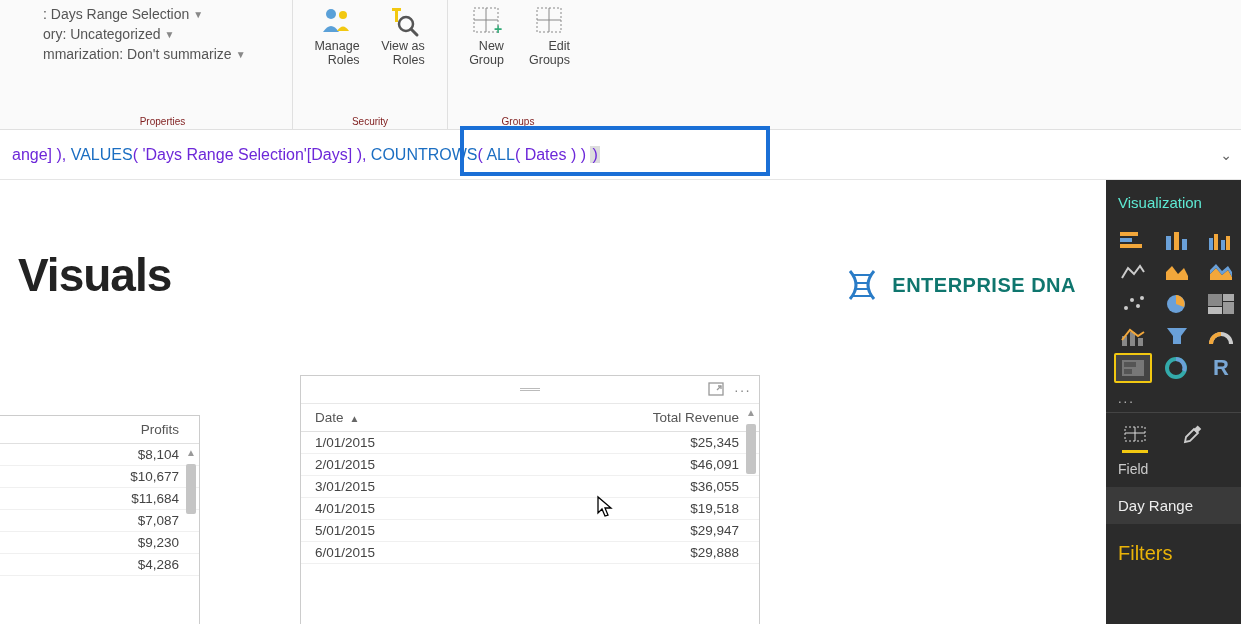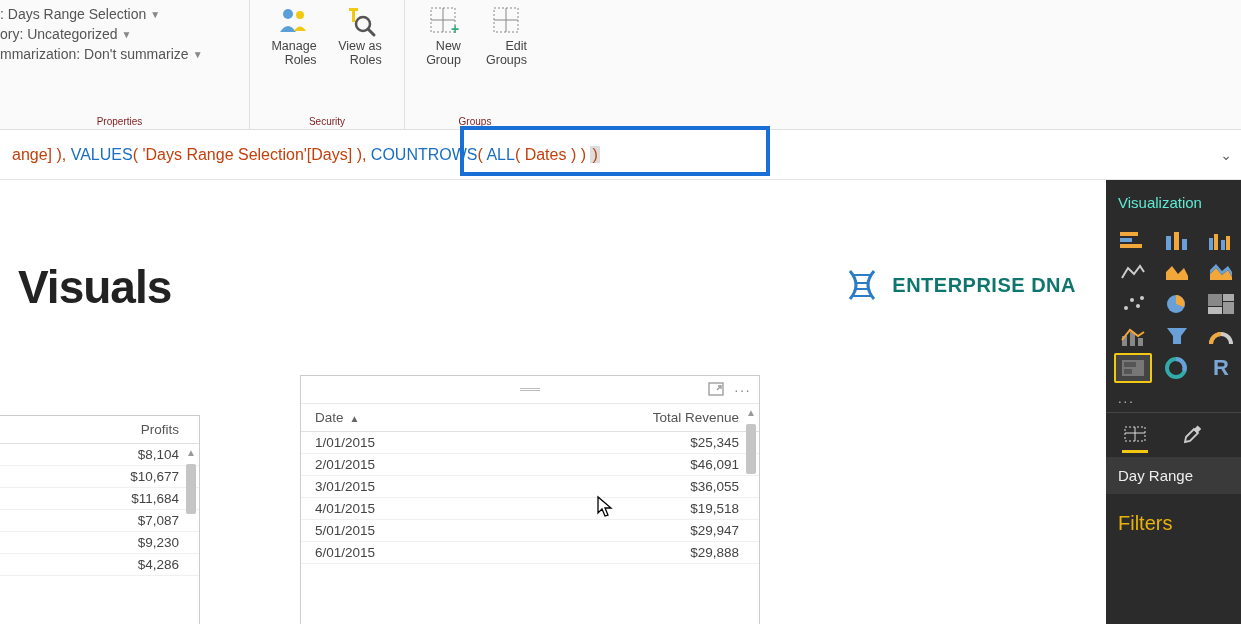--- a/index.html
+++ b/index.html
@@ -1,36 +1,36 @@
 <!DOCTYPE html>
 <html><head>
 <meta charset="utf-8">
 <style>
 * { box-sizing: border-box; margin: 0; padding: 0; font-family: "Segoe UI", Tahoma, sans-serif; }
 html, body { width: 1241px; height: 624px; overflow: hidden; background: #fff; }
 .root { display: flex; flex-direction: column; height: 100%; }
-.ribbon { display: flex; height: 130px; border-bottom: 1px solid #e0e0e0; background: #fafafa; }
+.ribbon { display: flex; height: 130px; border-bottom: 1px solid #e0e0e0; background: #fafafa; padding-left: 43px; }
 .ribbon-group { border-right: 1px solid #e0e0e0; display: flex; flex-direction: column; justify-content: space-between; padding: 4px 10px 2px 10px; }
 .ribbon-group .label { text-align: center; font-size: 10px; color: #7f1d1d; padding-top: 4px; }
 .prop-lines { display: flex; flex-direction: column; gap: 4px; font-size: 14px; color: #555; padding-top: 2px; }
 .prop-lines .row { display: flex; align-items: center; gap: 4px; white-space: nowrap; }
 .caret { font-size: 10px; color: #888; }
 .sec-buttons, .grp-buttons { display: flex; gap: 6px; justify-content: center; }
 .rbtn { display: flex; flex-direction: column; align-items: center; width: 60px; cursor: pointer; }
 .rbtn .ico { width: 34px; height: 34px; display: flex; align-items: center; justify-content: center; }
 .rbtn .txt { font-size: 12.5px; color: #444; text-align: right; line-height: 1.1; margin-top: 2px; }
 .formula-wrap { display: flex; align-items: center; height: 50px; border-bottom: 1px solid #e5e5e5; background: #fff; position: relative; }
 .formula { flex: 1; font-family: Consolas, monospace; font-size: 16px; padding: 10px 12px; white-space: nowrap; overflow: hidden; }
 .tok-fn { color: #1b6ec2; }
-.tok-plain { color: #c2410c; }
+.tok-plain { color: #6d28d9; }
 .formula-expand { width: 30px; text-align: center; color: #666; cursor: pointer; font-size: 14px; }
 .highlight-box { position: absolute; top: -4px; left: 460px; width: 310px; height: 50px; border: 4px solid #1a6fd6; pointer-events: none; }
 .main { flex: 1; display: flex; position: relative; overflow: hidden; }
 .canvas { flex: 1; position: relative; background: #fff; }
-.page-title { position: absolute; top: 80px; left: 18px; font-size: 46px; font-weight: 800; color: #222; letter-spacing: -1px; }
+.page-title { position: absolute; top: 68px; left: 18px; font-size: 46px; font-weight: 800; color: #222; letter-spacing: -1px; }
 .brand { position: absolute; top: 85px; right: 30px; display: flex; align-items: center; gap: 10px; }
 .brand-txt { font-size: 20px; font-weight: 700; color: #0f766e; letter-spacing: 0.5px; }
 .tbl-visual { position: absolute; border: 1px solid #ccc; background: #fff; font-size: 13.5px; }
 .tbl-visual.left { top: 235px; left: 0; width: 200px; height: 380px; border-left: none; }
 .tbl-visual.right { top: 195px; left: 300px; width: 460px; height: 420px; }
 .vis-header { height: 28px; display: flex; justify-content: center; align-items: center; border-bottom: 1px solid #e8e8e8; position: relative; }
 .vis-header .grip { width: 20px; height: 3px; border-top: 1px solid #bbb; border-bottom: 1px solid #bbb; }
 .vis-header .acts { position: absolute; right: 8px; display: flex; gap: 10px; color: #888; font-size: 14px; }
 .tbl { width: 100%; border-collapse: collapse; }
 .tbl th { text-align: left; font-weight: 400; color: #555; padding: 6px 10px 6px 14px; border-bottom: 1px solid #e0e0e0; font-size: 13.5px; }
@@ -370,19 +370,20 @@
             </svg>
         </div>
         <div class="tool-tab">
           <svg width="22" height="22">
               <path d="M6 14 L14 6 L18 10 L10 18 L5 19 Z" fill="none" stroke="#ccc" stroke-width="1.8"></path>
               <rect x="15" y="3" width="5" height="6" fill="#ccc" transform="rotate(45 17 6)"></rect>
             </svg>
         </div>
       </div>
 
+      <div class="field-sec">Field</div>
       <div class="field-well">Day Range</div>
 
       <div class="filters-hd">Filters</div>
     </div>
   </div>
 
 </div>
 
 </body></html>

